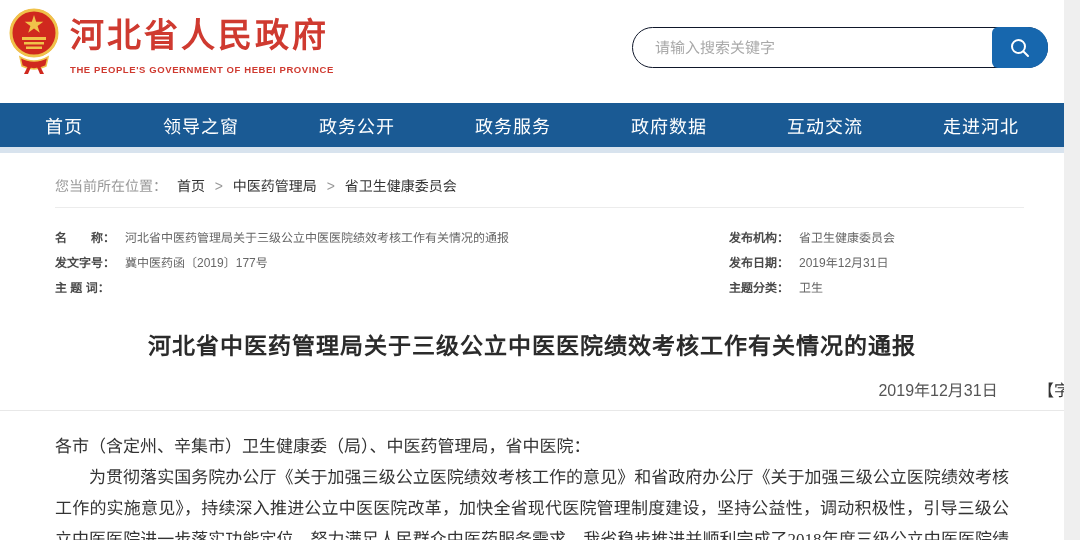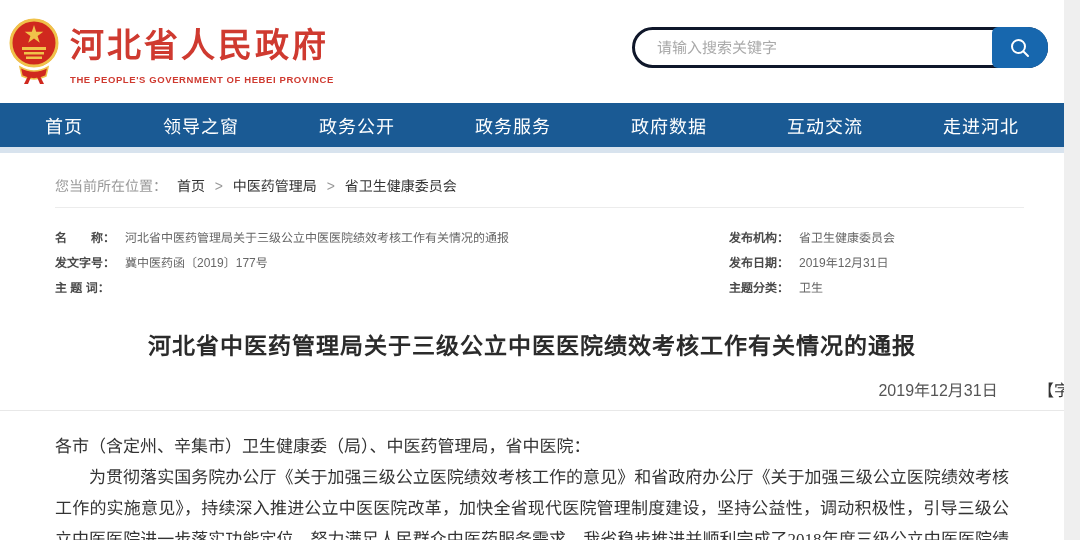--- a/index.html
+++ b/index.html
@@ -2,28 +2,28 @@
 <html lang="zh-CN"><head>
 <meta charset="utf-8">
 <style>
   * { margin: 0; padding: 0; box-sizing: border-box; }
   html, body { width: 1080px; height: 540px; overflow: hidden; }
   body { background: #efefef; font-family: "Liberation Sans", "DejaVu Sans", sans-serif; }
   .page { width: 1064px; height: 540px; background: #ffffff; overflow: hidden; }
 
   
   .site-header { position: relative; height: 103px; background: #ffffff; }
-  .brand { position: absolute; left: 8px; top: 15px; display: flex; align-items: flex-end; cursor: pointer; }
+  .brand { position: absolute; left: 8px; top: 5px; display: flex; align-items: flex-end; cursor: pointer; }
   .emblem { width: 52px; height: 70px; display: inline-block; }
   .brand-text { margin-left: 10px; padding-top: 12px; }
   .site-name { font-size: 34px; font-weight: bold; color: #cf3a30; letter-spacing: 3px; line-height: 36px; }
   .site-name-en { font-size: 9.5px; font-weight: bold; color: #cf3a30; letter-spacing: 0.6px; margin-top: 11px; }
 
   .search { position: absolute; right: 16px; top: 27px; width: 416px; height: 41px; }
-  .search-input { width: 100%; height: 100%; border: 3px solid #0f172a; border-radius: 21px;
+  .search-input { width: 100%; height: 100%; border: 1px solid #0f172a; border-radius: 21px;
     padding: 0 70px 0 22px; font-size: 15px; color: #333; outline: none; background: #fff;
     font-family: "Liberation Sans", "DejaVu Sans", sans-serif; }
   .search-input::placeholder { color: #a9a9a9; }
   .search-btn { position: absolute; right: 0; top: 0; width: 56px; height: 41px; border: none;
     background: #1767ae; border-radius: 6px 20px 20px 6px; cursor: pointer;
     display: flex; align-items: center; justify-content: center; }
 
   
   .nav { height: 50px; background: #1a5a94; border-bottom: 6px solid #d8e3ee;
     display: flex; align-items: center; justify-content: space-between; padding: 0 45px; }

